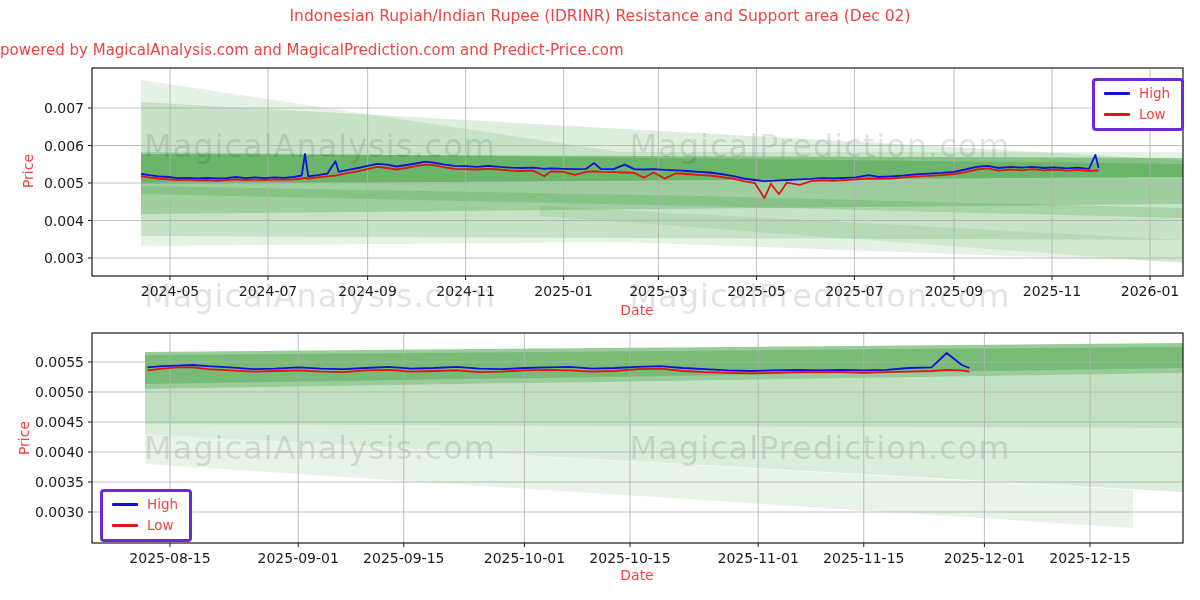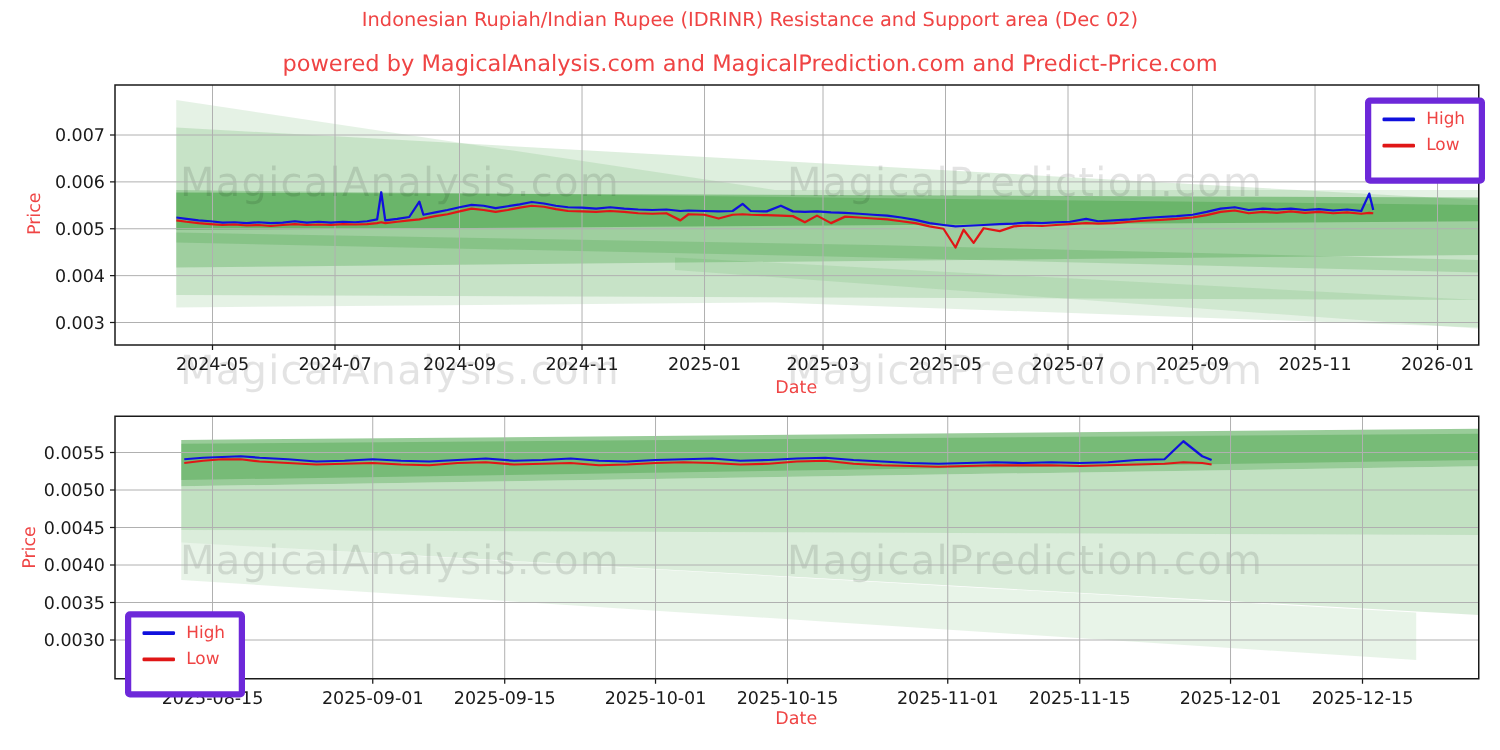--- a/index.html
+++ b/index.html
@@ -1,30 +1,30 @@
 <!DOCTYPE html>
 <html><head>
 <meta charset="utf-8">
 <style>
   html,body{margin:0;padding:0;background:#fff;}
   .fig{position:relative;width:1200px;height:600px;background:#ffffff;
        font-family:"DejaVu Sans","Liberation Sans",sans-serif;color:#ef4444;overflow:hidden;}
   .fig-title{position:absolute;top:7px;left:0;width:100%;text-align:center;
              font-size:15.5px;white-space:nowrap;}
-  .fig-subtitle{position:absolute;top:41px;left:0;width:100%;text-align:center;
-             font-size:18px;white-space:nowrap;}
+  .fig-subtitle{position:absolute;top:41px;left:0;width:100%;text-align:left;
+             font-size:15px;white-space:nowrap;}
   #plot{position:absolute;left:0;top:0;}
   .ylab{position:absolute;font-size:14px;transform:translate(-50%,-50%) rotate(-90deg);white-space:nowrap;}
   .ylab-top{left:28px;top:171px;}
   .ylab-bot{left:24px;top:438px;}
   .xlab{position:absolute;font-size:14px;transform:translateX(-50%);white-space:nowrap;}
   .xlab-top{left:637px;top:302px;}
   .xlab-bot{left:637px;top:567px;}
-  .legend{position:absolute;background:#ffffff;border:5px solid #6d28d9;border-radius:4px;
-          padding:6px 11px 19px 9px;display:flex;flex-direction:column;gap:7px;
+  .legend{position:absolute;background:#ffffff;border:3px solid #6d28d9;border-radius:4px;
+          padding:6px 11px 7px 9px;display:flex;flex-direction:column;gap:7px;
           font-size:13.5px;z-index:4;line-height:1;}
   .legend-top{left:1092px;top:78px;}
   .legend-bottom{left:100px;top:489px;}
   .lrow{display:flex;align-items:center;gap:9px;}
   .lline{display:inline-block;width:26px;height:3px;border-radius:1px;}
 </style>
 </head>
 <body>
 
 <div class="fig">

